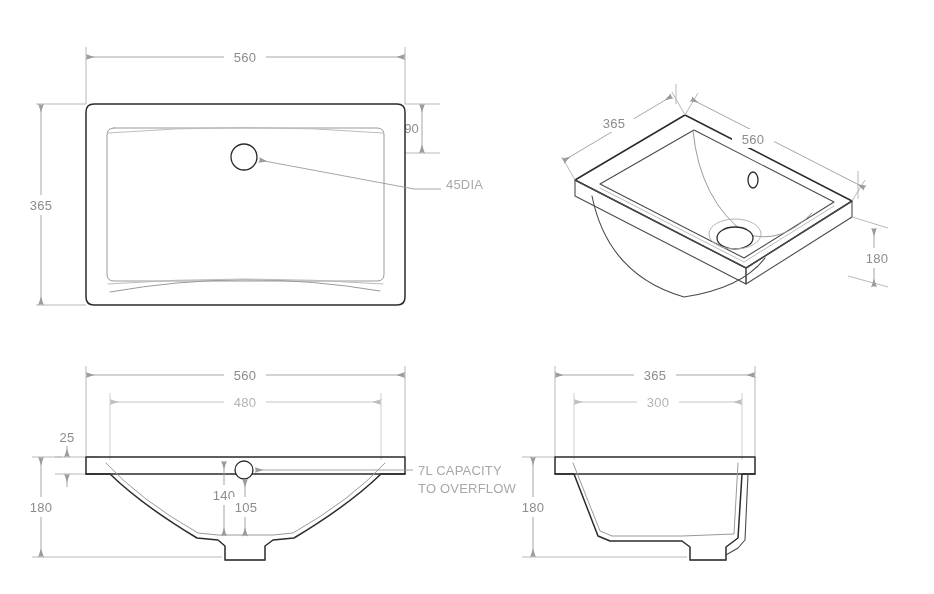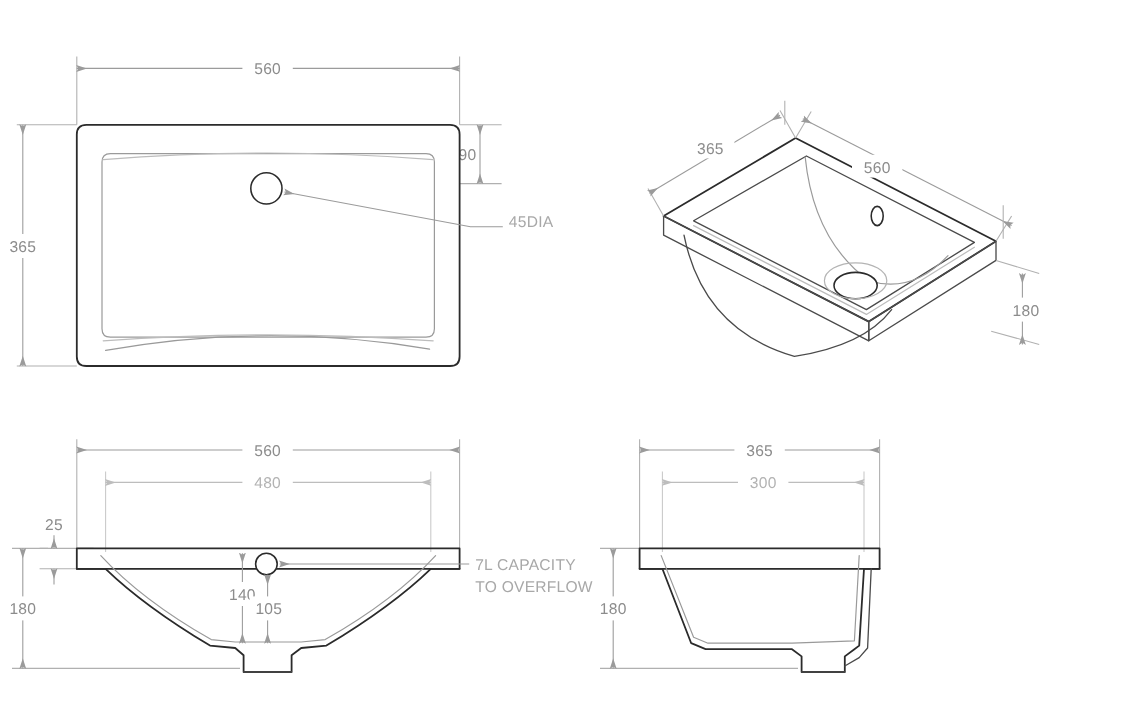--- a/index.html
+++ b/index.html
@@ -11,20 +11,21 @@
     width: 934px;
     height: 594px;
     font-family: "Liberation Sans", sans-serif;
     overflow: hidden;
   }
   #drawing-root {
     position: relative;
     width: 827px;
     height: 594px;
     background: #ffffff;
+    margin-left: 22px;
   }
   svg.sheet {
     display: block;
     width: 934px;
     height: 594px;
   }
   
   .obj-outline {
     fill: none;
     stroke: #2b2b2b;

